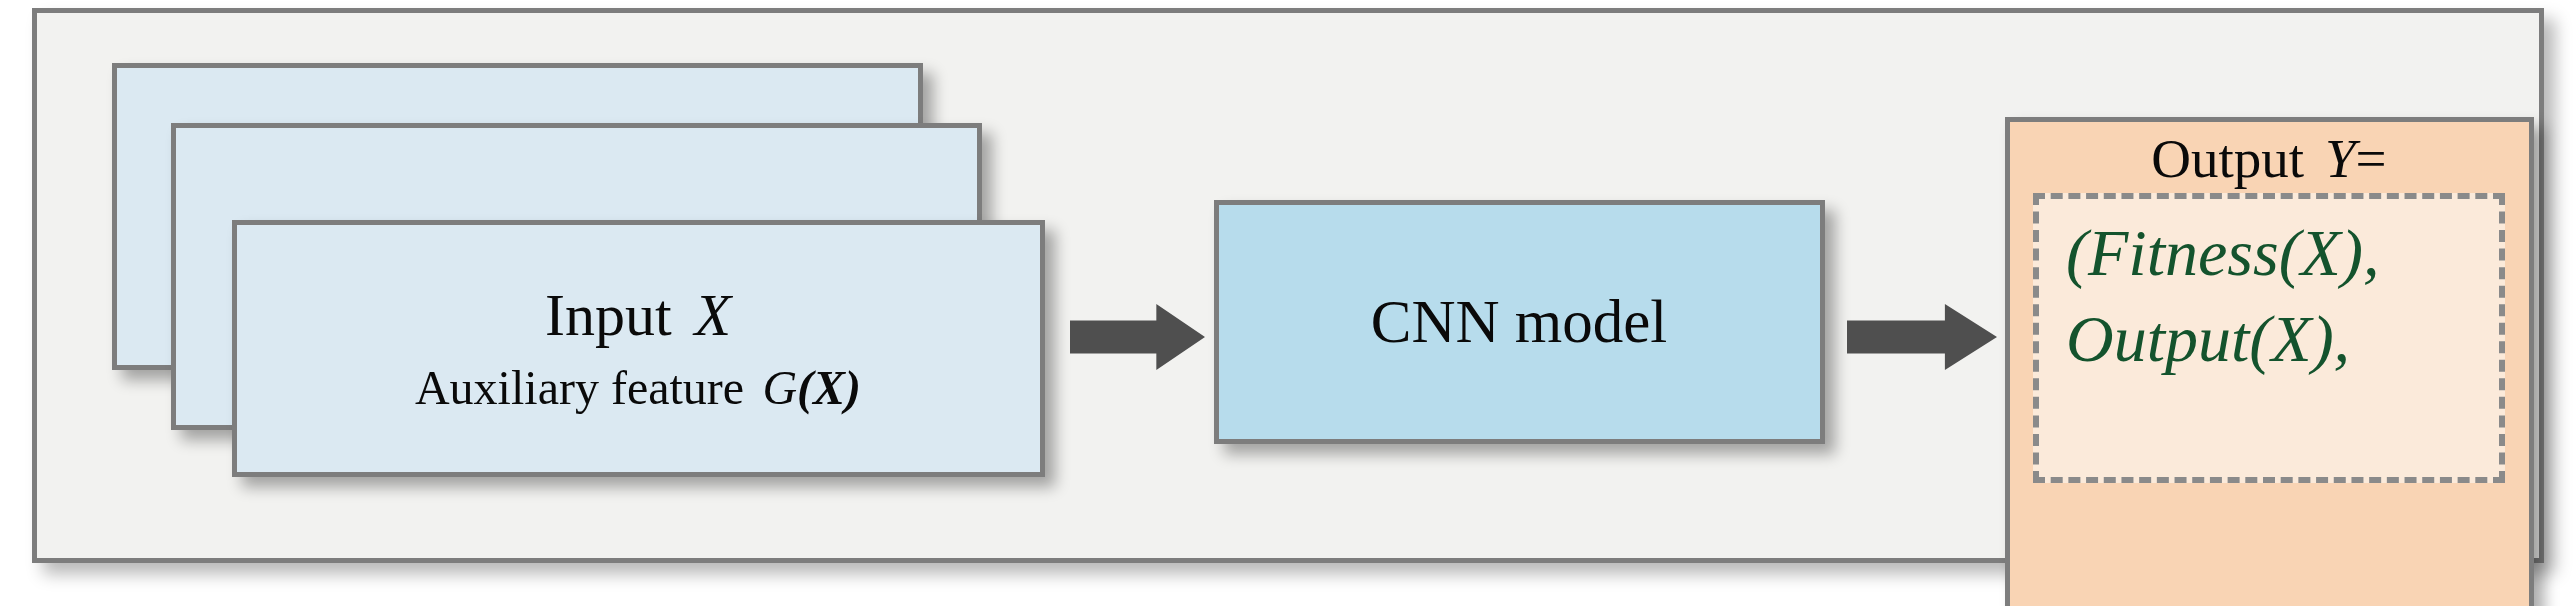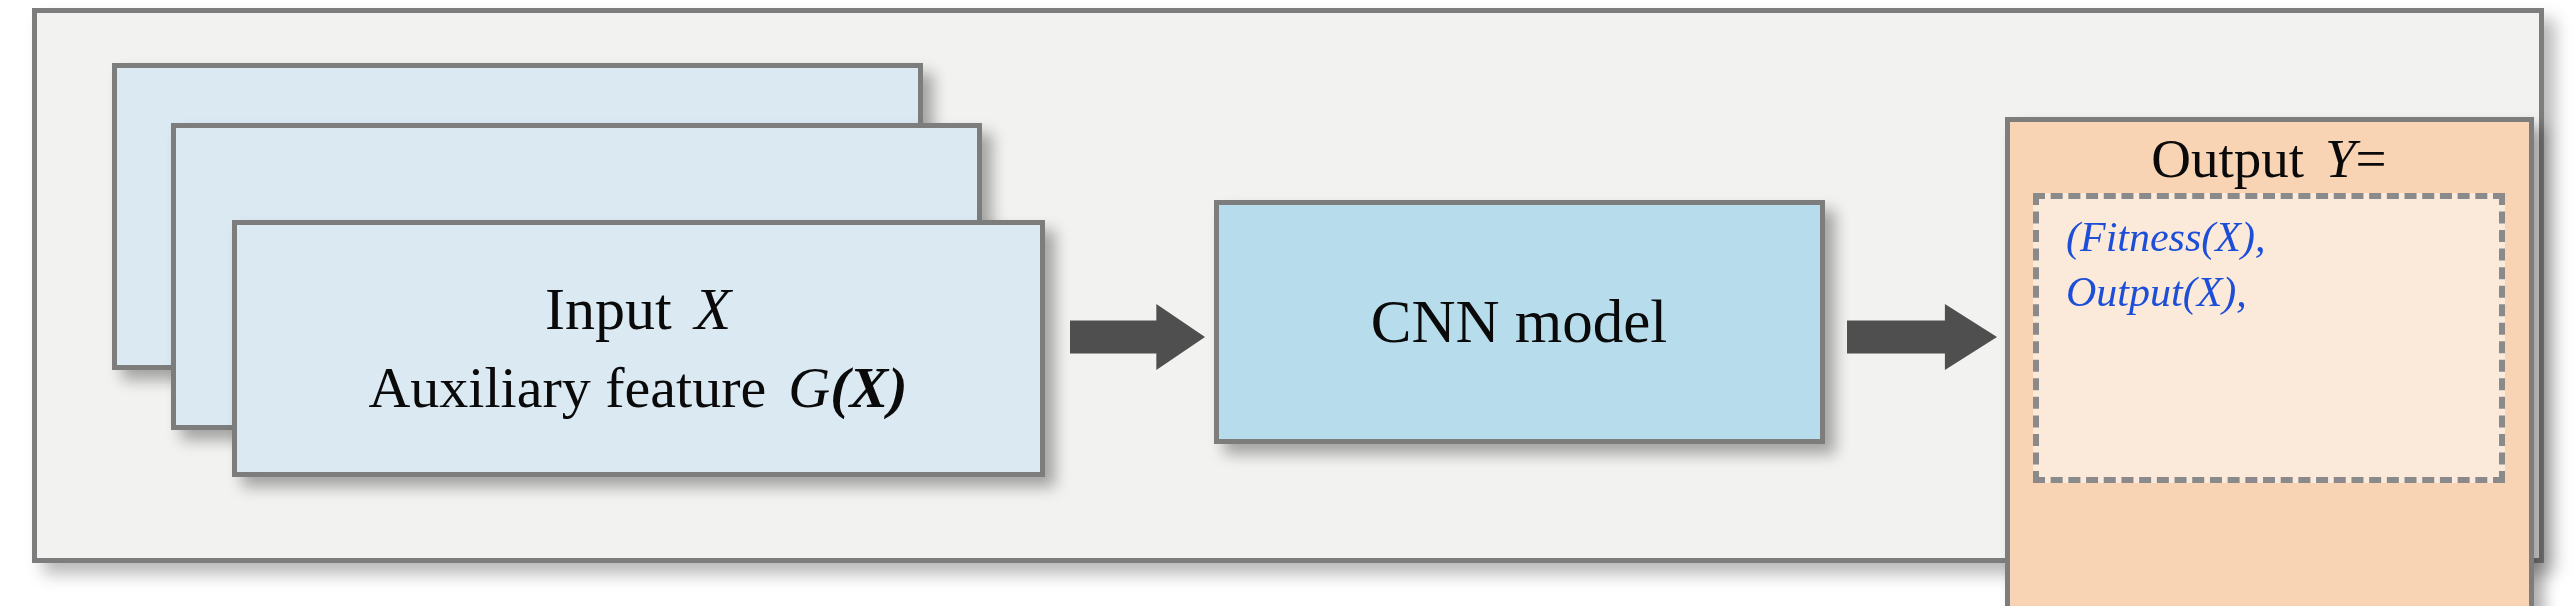--- a/index.html
+++ b/index.html
@@ -43,21 +43,21 @@
                        display: flex; flex-direction: column;
                        align-items: center; justify-content: center; gap: 8px; }
 
   .input-line {
     color: #0a0a0a;
     line-height: 1.12;
     white-space: nowrap;
     text-align: center;
   }
   #input-line-1 { font-size: 60px; }
-  #input-line-2 { font-size: 58px; margin-top: 4.7px; }
+  #input-line-2 { font-size: 48px; margin-top: 4.7px; }
   .math-italic { font-style: italic; }
   .math-italic-bold { font-style: italic; font-weight: bold; }
   .sp { display: inline-block; width: 0.38em; }
 
   
   .block-arrow {
     position: absolute;
     z-index: 5;
   }
   #arrow-1 { left: 1033px; top: 291px; width: 135px; height: 66px; }
@@ -114,23 +114,23 @@
     height: 290px;
     margin-top: 3.1px;
     background: #fbeada;
     border: 6.3px dashed #8a8a8a;
     padding: 11px 0 0 27px;
     display: flex;
     flex-direction: column;
     justify-content: flex-start;
   }
   .output-expr-line {
-    font-size: 42px;
+    font-size: 66px;
     font-style: italic;
-    color: #1d4ed8;
+    color: #14532d;
     white-space: nowrap;
     line-height: 1.30;
     text-align: left;
   }
 </style>
 </head>
 <body>
 
 <div id="canvas">
 

